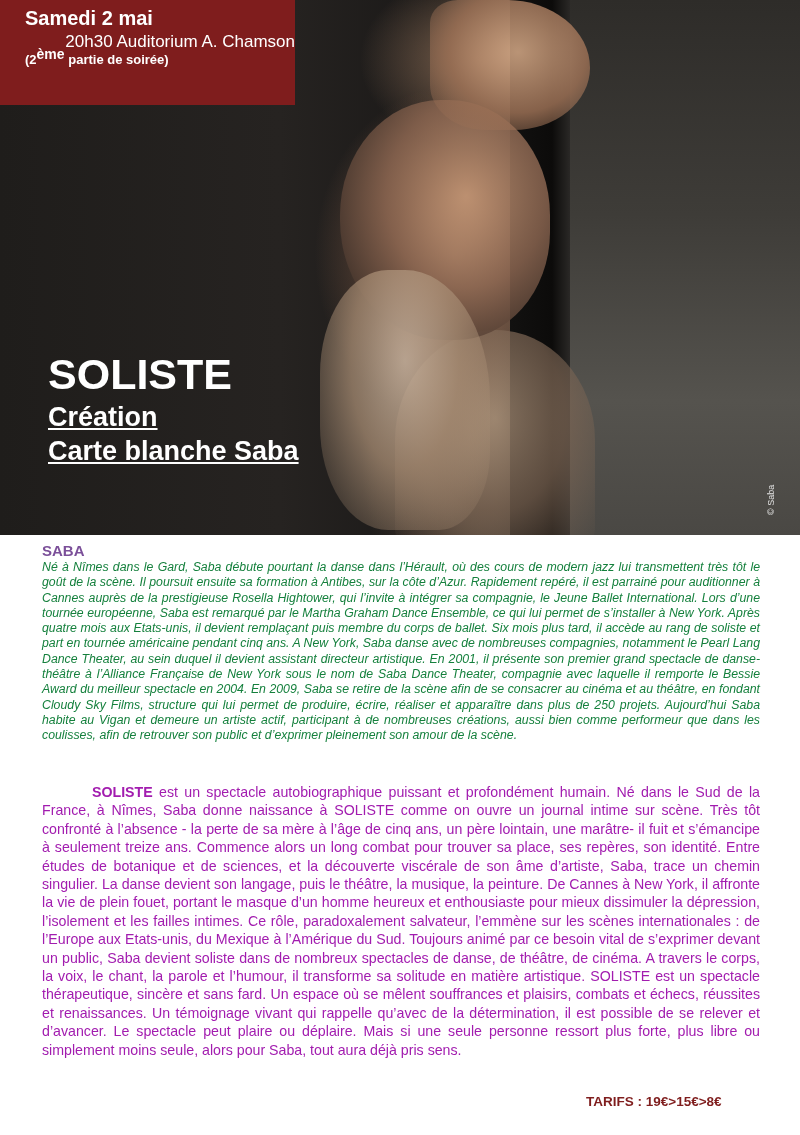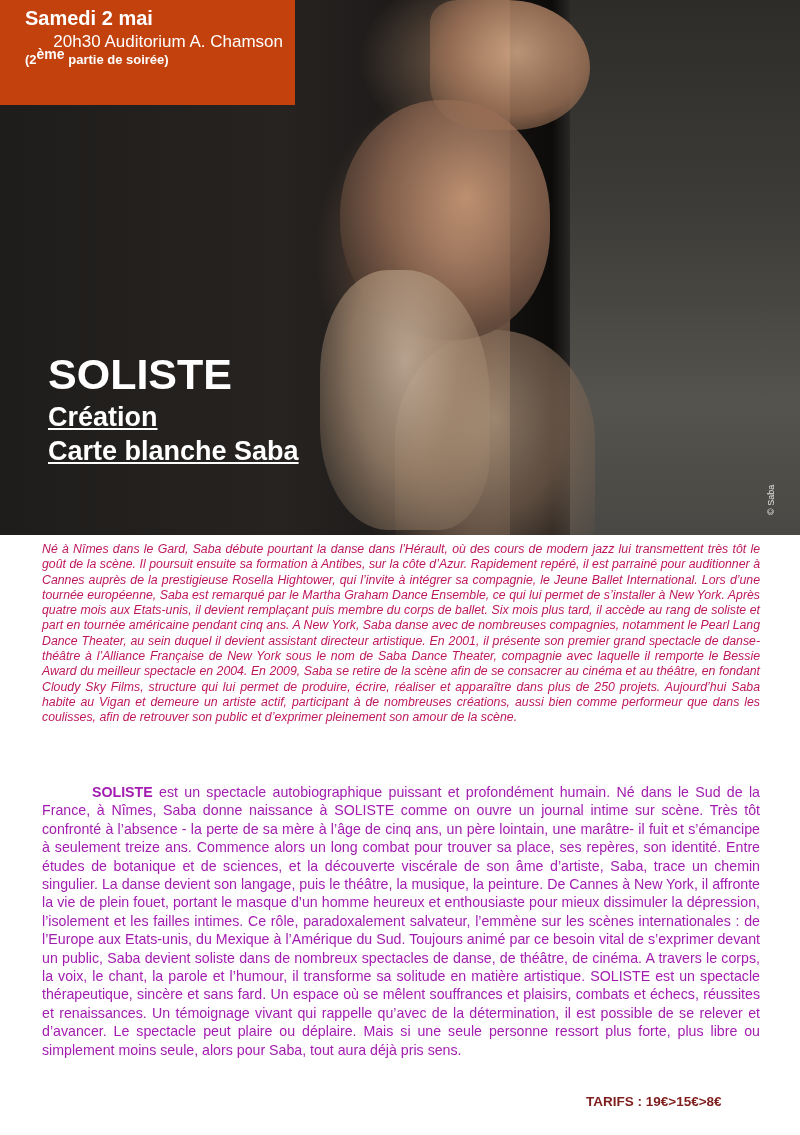--- a/index.html
+++ b/index.html
@@ -43,22 +43,22 @@
   }
   .figure-shoulder {
     position: absolute; left: 395px; top: 330px; width: 200px; height: 220px;
     border-radius: 50% 50% 10% 10%;
     background: radial-gradient(ellipse at 50% 40%, #b59a80 0%, #7d6654 50%, rgba(40,35,30,0) 100%);
     opacity: 0.7;
   }
 
   .date-box {
     position: absolute; left: 0; top: 0; width: 295px; height: 105px;
-    background: #c2410c;
-    padding: 5px 12px 0 25px;
+    background: #7f1d1d;
+    padding: 5px 0 0 25px;
     color: #ffffff;
   }
   .date-title { font-size: 20px; font-weight: bold; line-height: 26px; }
   .date-venue { font-size: 17px; line-height: 21px; text-align: right; }
   .date-note { font-size: 13px; font-weight: bold; line-height: 16px; }
   .date-note sup { font-size: 14px; vertical-align: super; line-height: 0; }
 
   .show-title {
     position: absolute; left: 48px; top: 348px; color: #ffffff;
   }
@@ -71,21 +71,21 @@
     color: #e0e0e0; font-size: 9px; white-space: nowrap;
   }
 
   .bio {
     position: absolute; left: 42px; top: 542px; width: 718px;
     color: #7b4f99;
   }
   .bio-heading { font-size: 15px; font-weight: bold; line-height: 18px; color: #7b4f99; }
   .bio-text {
     font-size: 12.3px; font-style: italic; line-height: 15.3px;
-    text-align: justify; hyphens: auto; color: #be185d;
+    text-align: justify; hyphens: auto; color: #15803d;
   }
 
   .main-text {
     position: absolute; left: 42px; top: 783px; width: 718px;
     font-size: 14.2px; line-height: 18.4px; color: #a21caf;
     text-align: justify; text-indent: 50px;
   }
   .main-text b { font-weight: bold; }
 
   .tarifs {
@@ -113,18 +113,19 @@
 
 <div class="show-title">
   <div class="t1">SOLISTE</div>
   <div class="t2">Création</div>
   <div class="t2">Carte blanche Saba</div>
 </div>
 
 <div class="credit">© Saba</div>
 
 <div class="bio">
+  <div class="bio-heading">SABA</div>
   <p class="bio-text" lang="fr">Né à Nîmes dans le Gard, Saba débute pourtant la danse dans l’Hérault, où des cours de modern jazz lui transmettent très tôt le goût de la scène. Il poursuit ensuite sa formation à Antibes, sur la côte d’Azur. Rapidement repéré, il est parrai­né pour auditionner à Cannes auprès de la prestigieuse Rosella Hightower, qui l’invite à intégrer sa compagnie, le Jeune Ballet International. Lors d’une tournée européenne, Saba est remarqué par le Martha Graham Dance Ensemble, ce qui lui permet de s’installer à New York. Après quatre mois aux Etats-unis, il devient remplaçant puis membre du corps de ballet. Six mois plus tard, il accède au rang de soliste et part en tournée américaine pendant cinq ans. A New York, Saba danse avec de nombreuses compagnies, notamment le Pearl Lang Dance Theater, au sein duquel il devient assistant directeur artistique. En 2001, il présente son premier grand spectacle de danse-théâtre à l’Alliance Française de New York sous le nom de Saba Dance Theater, compagnie avec laquelle il remporte le Bessie Award du meilleur spectacle en 2004. En 2009, Saba se retire de la scène afin de se consacrer au cinéma et au théâtre, en fondant Cloudy Sky Films, structure qui lui permet de produire, écrire, réaliser et apparaître dans plus de 250 projets. Aujourd’hui Saba habite au Vigan et demeure un artiste actif, participant à de nombreuses créations, aussi bien comme performeur que dans les coulisses, afin de retrouver son public et d’exprimer pleinement son amour de la scène.</p>
 </div>
 
 <p class="main-text" lang="fr"><b>SOLISTE</b><span> est un spectacle autobiographique puissant et profondément humain. Né dans le Sud de la France,  à Nîmes, Saba donne naissance à SOLISTE comme on ouvre un journal intime sur scène. Très tôt confronté à l’absence - la perte de sa mère à l’âge de cinq ans, un père lointain, une marâtre- il fuit et s’éman­cipe à seulement treize ans. Commence alors un long combat pour trouver sa place, ses repères, son identité. Entre études de botanique et de sciences, et la découverte viscérale de son âme d’artiste, Saba, trace un che­min singulier. La danse devient son langage, puis le théâtre, la musique, la peinture. De Cannes à New York, il affronte la vie de plein fouet, portant le masque d’un homme heureux et enthousiaste pour mieux dissimuler la dépression, l’isolement et les failles intimes. Ce rôle, paradoxalement salvateur, l’emmène sur les scènes internationales : de l’Europe aux Etats-unis, du Mexique à l’Amérique du Sud. Toujours animé par ce besoin vital de s’exprimer devant un public, Saba devient soliste dans de nombreux spectacles de danse, de théâtre, de cinéma. A travers le corps, la voix, le chant, la parole et l’humour, il transforme sa solitude en matière artistique. SOLISTE est un spectacle thérapeutique, sincère et sans fard. Un espace où se mêlent souffrances et plaisirs, combats et échecs, réussites et renaissances. Un témoignage vivant qui rappelle qu’avec de la détermination, il est possible de se relever et d’avancer. Le spectacle peut plaire ou déplaire. Mais si une seule personne ressort plus forte, plus libre ou simplement moins seule, alors pour Saba, tout aura déjà pris sens.</span></p>
 
 <div class="tarifs">TARIFS : 19€&gt;15€&gt;8€</div>
 
 </body></html>

